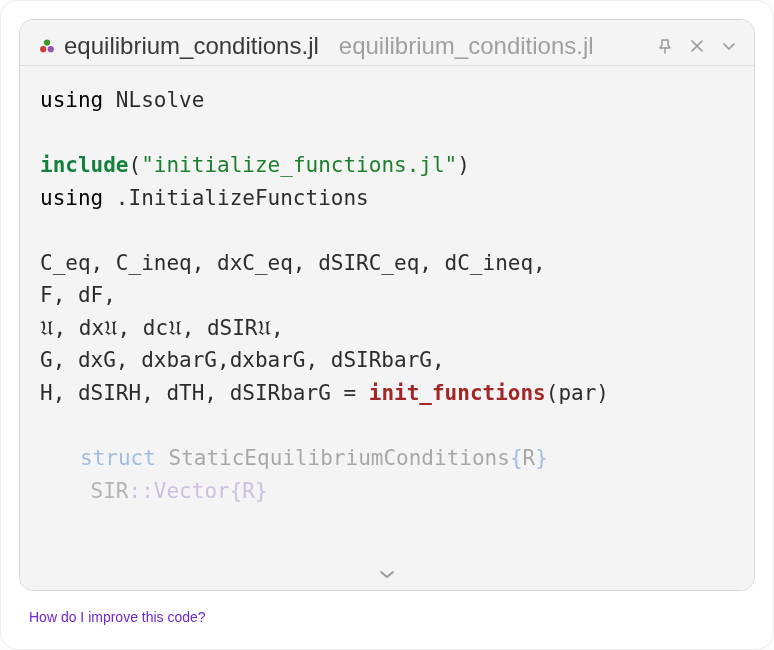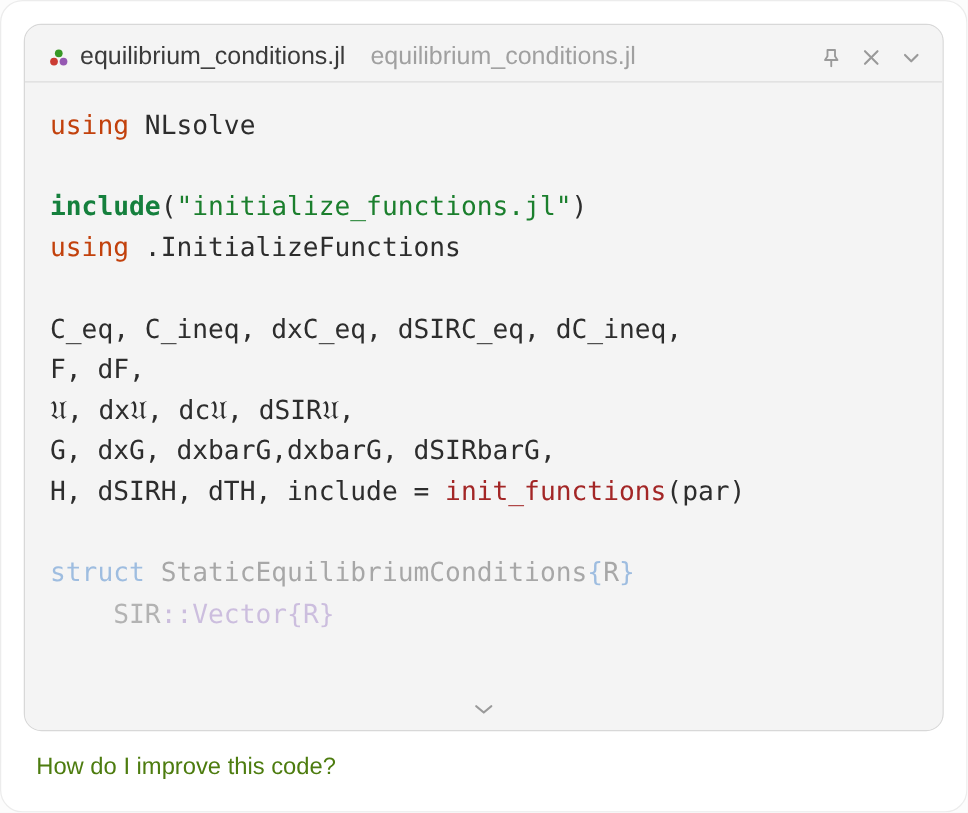--- a/index.html
+++ b/index.html
@@ -36,21 +36,21 @@
       padding: 6px 6px 0 6px;
       gap: 2px;
       background: #f4f4f4;
       border-bottom: 1px solid #dcdcdc;
     }
     .tab {
       display: flex;
       align-items: center;
       gap: 8px;
       padding: 6px 14px 6px 12px;
-      font-size: 20px;
+      font-size: 24px;
       color: #3a3a3a;
       cursor: pointer;
       white-space: nowrap;
     }
     .tab.active {
       font-weight: 400;
     }
     .tab.inactive {
       color: #a0a0a0;
       padding-left: 4px;
@@ -83,29 +83,30 @@
       overflow: hidden;
       padding: 18px 20px 0 20px;
     }
     pre.code {
       font-family: "SF Mono", ui-monospace, Menlo, Consolas, monospace;
       font-size: 21px;
       line-height: 1.55;
       white-space: pre;
       color: #2d2d2d;
     }
-    .kw-using { color: #c2410c; }
+    .kw-using { color: #000000; }
     .kw-include { color: #15803d; font-weight: 700; }
     .str { color: #1b7f2d; }
-    .fn-call { color: #a32626; font-weight: 400; }
+    .fn-call { color: #a32626; font-weight: 700; }
     .kw-struct { color: #1565c0; }
     .type-brace { color: #1565c0; }
     .type-ann { color: #7a4fb3; }
     .faded {
       opacity: 0.38;
+      margin-left: 40px;
     }
     .faded2 {
       opacity: 0.32;
     }
     .bottom-fade {
       position: absolute;
       left: 0; right: 0; bottom: 0;
       height: 70px;
       background: linear-gradient(to bottom, rgba(244,244,244,0) 0%, rgba(244,244,244,0.95) 70%, rgba(244,244,244,1) 100%);
       pointer-events: none;
@@ -113,22 +114,22 @@
     .expand-chevron {
       position: absolute;
       left: 50%;
       transform: translateX(-50%);
       bottom: 6px;
       color: #9a9a9a;
       cursor: pointer;
     }
     .prompt {
       padding: 18px 10px 0 10px;
-      font-size: 19px;
-      color: #4d7c0f;
+      font-size: 14px;
+      color: #6d28d9;
     }
   </style>
 </head>
 <body>
 
 <div class="outer-card">
 
   <div class="editor-frame">
 
     <div class="tab-bar">
@@ -173,21 +174,21 @@
     <div class="code-area">
 <pre class="code"><span class="kw-using">using</span><span> NLsolve</span>
 <span></span>
 <span class="kw-include">include</span><span>(</span><span class="str">"initialize_functions.jl"</span><span>)</span>
 <span class="kw-using">using</span><span> .InitializeFunctions</span>
 <span></span>
 <span>C_eq, C_ineq, dxC_eq, dSIRC_eq, dC_ineq,</span>
 <span>F, dF,</span>
 <span>𝔘, dx𝔘, dc𝔘, dSIR𝔘,</span>
 <span>G, dxG, dxbarG,dxbarG, dSIRbarG,</span>
-<span>H, dSIRH, dTH, include = </span><span class="fn-call">init_functions</span><span>(par)</span>
+<span>H, dSIRH, dTH, dSIRbarG = </span><span class="fn-call">init_functions</span><span>(par)</span>
 <span></span>
 <span class="faded"><span class="kw-struct">struct</span><span> StaticEquilibriumConditions</span><span class="type-brace">{</span><span>R</span><span class="type-brace">}</span></span>
 <span class="faded2"><span>    </span><span>SIR</span><span class="type-ann">::</span><span class="type-ann">Vector{R}</span></span></pre>
 
       <div class="bottom-fade"></div>
 
       <span class="expand-chevron">
         <svg viewBox="0 0 18 12" width="18" height="12" fill="none" stroke="#9a9a9a" stroke-width="1.8" stroke-linecap="round" stroke-linejoin="round">
           <polyline points="3,4 9,9 15,4"></polyline>
         </svg>

